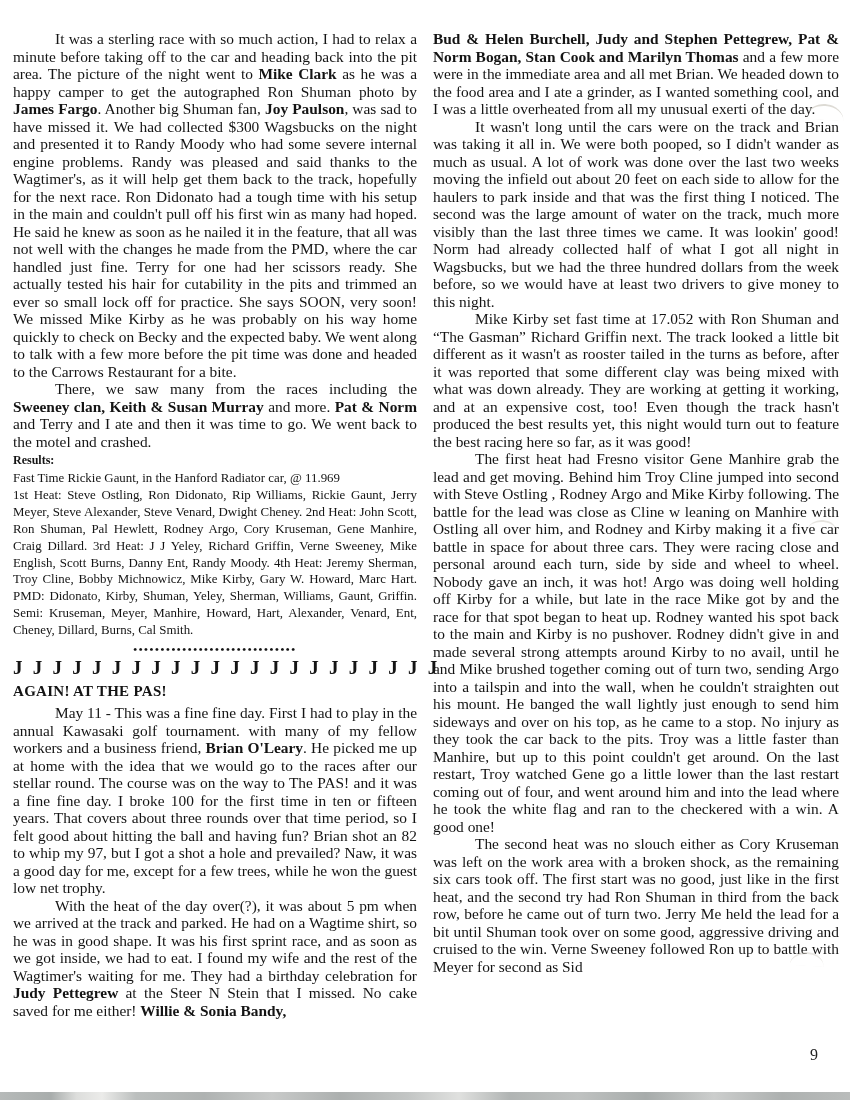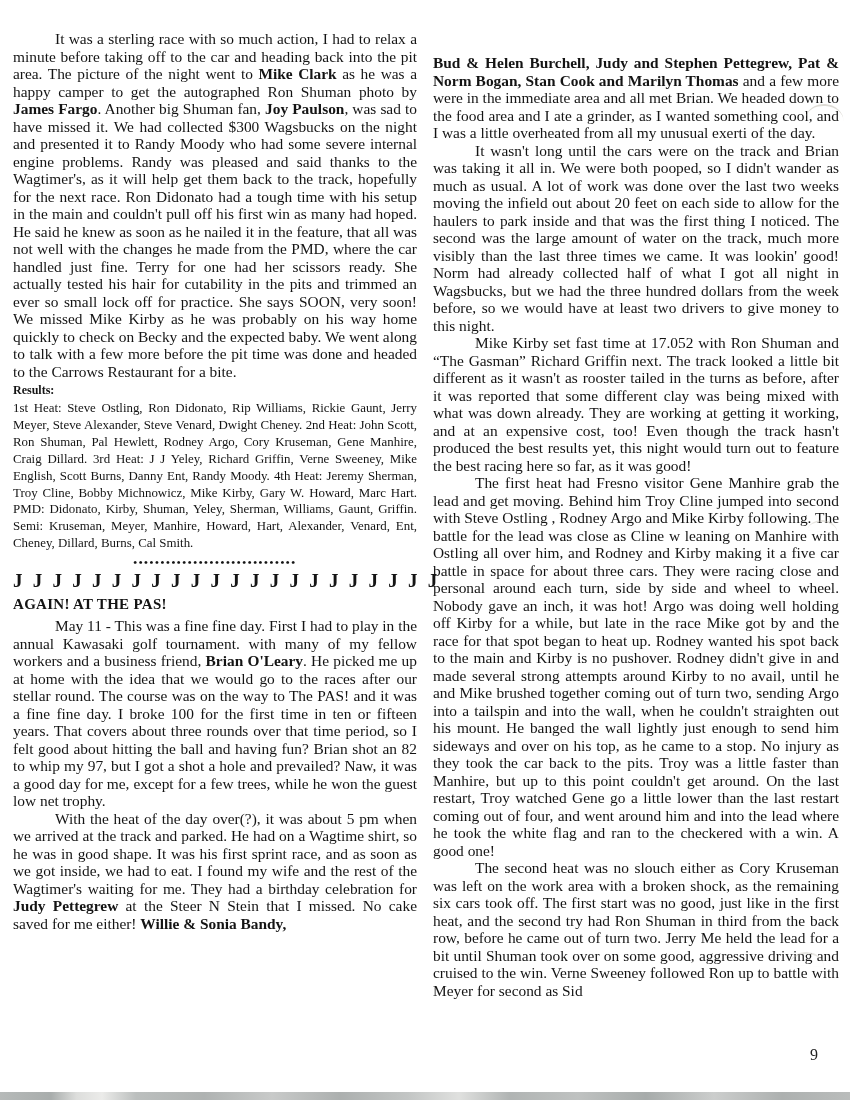--- a/index.html
+++ b/index.html
@@ -10,21 +10,21 @@
     background:#ffffff;
     color:#141414;
     font-family:"Liberation Serif", serif;
     overflow:hidden;
   }
   .columns {
     position:absolute; top:30px; left:13px; right:11px;
     display:flex; gap:16px;
   }
   .col { width:404px; flex:0 0 404px; }
-  .col.right { width:406px; flex:0 0 406px;margin-top:24px; }
+  .col.right { width:406px; flex:0 0 406px; }
   p.para {
     margin:0;
     text-align:justify;
     font-size:15.4px;
     line-height:17.5px;
   }
   p.indent { text-indent:42px; }
   b { font-weight:bold; }
   .results-head {
     font-weight:bold; font-size:12px; line-height:19px;
@@ -73,22 +73,24 @@
   .artifact.a3 { left:790px; top:952px; width:34px; height:12px; transform:rotate(3deg); opacity:0.4; }
 </style>
 </head>
 <body>
 
 <div class="page">
   <div class="columns">
 
     <div class="col">
       <p class="para indent">It was a sterling race with so much action, I had to relax a minute before taking off to the car and heading back into the pit area. The picture of the night went to <b>Mike Clark</b> as he was a happy camper to get the autographed Ron Shuman photo by <b>James Fargo</b>. Another big Shuman fan, <b>Joy Paulson</b>, was sad to have missed it. We had collected $300 Wagsbucks on the night and presented it to Randy Moody who had some severe internal engine problems. Randy was pleased and said thanks to the Wagtimer's, as it will help get them back to the track, hopefully for the next race. Ron Didonato had a tough time with his setup in the main and couldn't pull off his first win as many had hoped. He said he knew as soon as he nailed it in the feature, that all was not well with the changes he made from the PMD, where the car handled just fine. Terry for one had her scissors ready. She actually tested his hair for cutability in the pits and trimmed an ever so small lock off for practice. She says SOON, very soon! We missed Mike Kirby as he was probably on his way home quickly to check on Becky and the expected baby. We went along to talk with a few more before the pit time was done and headed to the Carrows Restaurant for a bite.</p>
+      <p class="para indent">There, we saw many from the races including the <b>Sweeney clan, Keith &amp; Susan Murray</b> and more. <b>Pat &amp; Norm</b> and Terry and I ate and then it was time to go. We went back to the motel and crashed.</p>
       <p class="results-head">Results:</p>
       <div class="results">
+        <p>Fast Time Rickie Gaunt, in the Hanford Radiator car,  @ 11.969</p>
         <p>1st Heat: Steve Ostling, Ron Didonato, Rip Williams, Rickie Gaunt, Jerry Meyer, Steve Alexander, Steve Venard, Dwight Cheney. 2nd Heat: John Scott, Ron Shuman, Pal Hewlett, Rodney Argo, Cory Kruseman, Gene Manhire, Craig Dillard. 3rd Heat: J J Yeley, Richard Griffin, Verne Sweeney, Mike English, Scott Burns, Danny Ent, Randy Moody. 4th Heat: Jeremy Sherman, Troy Cline, Bobby Michnowicz, Mike Kirby, Gary W. Howard, Marc Hart. PMD: Didonato, Kirby, Shuman, Yeley, Sherman, Williams, Gaunt, Griffin. Semi: Kruseman, Meyer, Manhire, Howard, Hart, Alexander, Venard, Ent, Cheney, Dillard, Burns, Cal Smith.</p>
       </div>
       <div class="dots">••••••••••••••••••••••••••••••</div>
       <div class="jrow">J J J J J J J J J J J J J J J J J J J J J J</div>
       <h2 class="section-head">AGAIN! AT THE PAS!</h2>
       <p class="para indent">May 11 - This was a fine fine day. First I had to play in the annual Kawasaki golf tournament. with many of my fellow workers and a business friend, <b>Brian O'Leary</b>. He picked me up at home with the idea that we would go to the races after our stellar round. The course was on the way to The PAS! and it was a fine fine day. I broke 100 for the first time in ten or fifteen years. That covers about three rounds over that time period, so I felt good about hitting the ball and having fun? Brian shot an 82 to whip my 97, but I got a shot a hole and prevailed? Naw, it was a good day for me, except for a few trees, while he won the guest low net trophy.</p>
       <p class="para indent">With the heat of the day over(?), it was about 5 pm when we arrived at the track and parked. He had on a Wagtime shirt, so he was in good shape. It was his first sprint race, and as soon as we got inside, we had to eat. I found my wife and the rest of the Wagtimer's waiting for me. They had a birthday celebration for <b>Judy Pettegrew</b> at the Steer N Stein that I missed. No cake saved for me either!  <b>Willie &amp; Sonia Bandy,</b></p>
     </div>
 
     <div class="col right">

